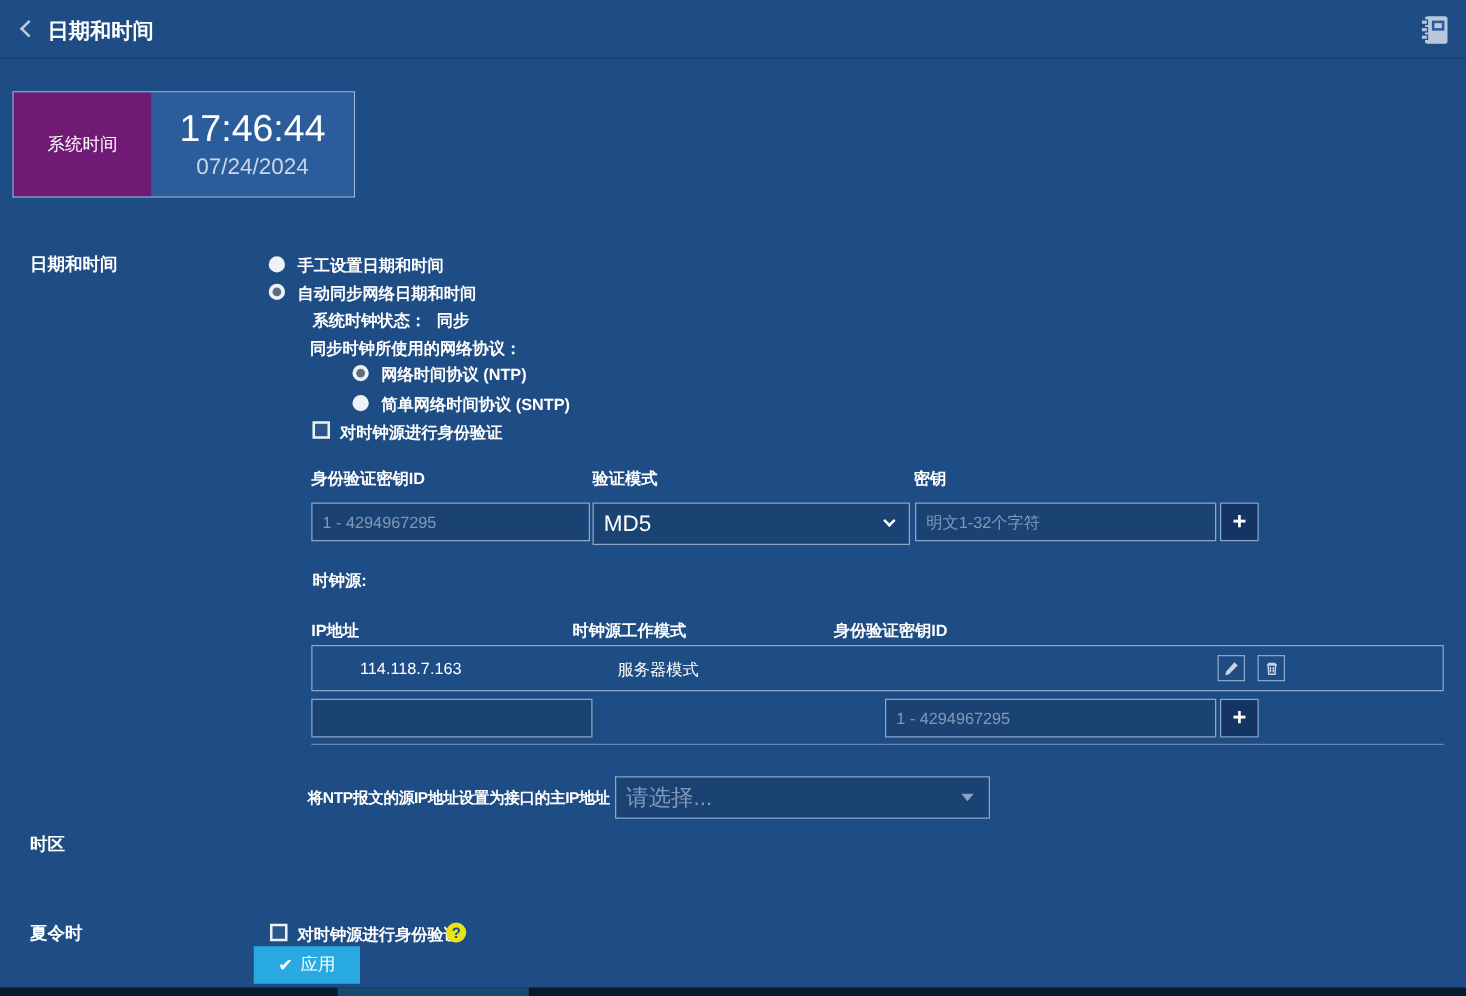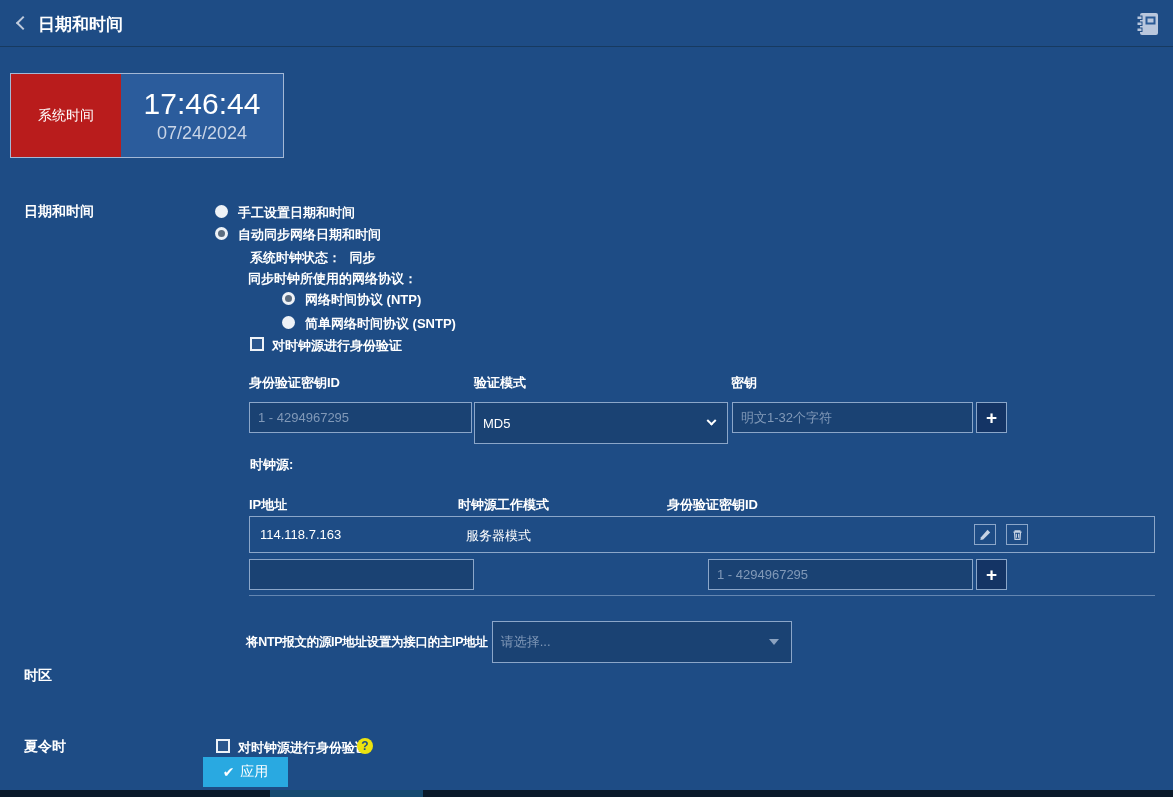--- a/index.html
+++ b/index.html
@@ -9,41 +9,41 @@
     --placeholder:#8199b8;
     --apply:#29a9e1;
     --ink:#ffffff;
   }
   *{margin:0;padding:0;box-sizing:border-box;}
   body{font-family:"Liberation Sans","DejaVu Sans",sans-serif;background:#000;}
   .page{position:relative;width:1173px;height:797px;background:var(--bg);overflow:hidden;}
   .abs{position:absolute;}
   .lbl{color:var(--ink);font-size:13px;font-weight:700;white-space:nowrap;}
   .lbl14{color:var(--ink);font-size:14px;font-weight:700;white-space:nowrap;}
-  .val{color:var(--ink);font-size:13px;font-weight:400;white-space:nowrap;}
+  .val{color:var(--ink);font-size:13px;font-weight:400;white-space:nowrap;margin-left:28px;}
 
   
   .hdr{position:absolute;left:0;top:0;width:1173px;height:47px;border-bottom:1px solid #173a60;}
   .back{position:absolute;left:18px;top:18px;width:10px;height:10px;border-left:2px solid #bfcbdd;border-bottom:2px solid #bfcbdd;transform:rotate(45deg);cursor:pointer;}
   .title{position:absolute;left:38px;top:13px;color:var(--ink);font-size:17px;font-weight:700;}
 
   
   .tcard{position:absolute;left:10px;top:73px;width:274px;height:85px;border:1px solid #a3b8d6;display:flex;}
-  .tcard .left{width:110px;height:100%;background:#b91c1c;display:flex;align-items:center;justify-content:center;color:var(--ink);font-size:14px;}
+  .tcard .left{width:110px;height:100%;background:#701a75;display:flex;align-items:center;justify-content:center;color:var(--ink);font-size:14px;}
   .tcard .right{flex:1;height:100%;background:#2b5c9c;display:flex;flex-direction:column;align-items:center;justify-content:center;}
   .time-big{color:var(--ink);font-size:30px;font-weight:400;line-height:34px;}
   .date-sub{color:#c9d5e7;font-size:18px;line-height:24px;}
 
   
   .radio{position:absolute;width:13px;height:13px;border-radius:50%;background:#eef2f7;cursor:pointer;}
   .radio.sel::after{content:"";position:absolute;left:3px;top:3px;width:7px;height:7px;border-radius:50%;background:#5c6d80;}
   .cbx{position:absolute;width:14px;height:14px;border:2px solid #eef2f7;background:rgba(255,255,255,0.06);cursor:pointer;}
   .inp{position:absolute;height:31px;background:var(--bg-input);border:1px solid var(--border);color:var(--ink);font-size:13px;padding:0 8px;outline:none;font-family:inherit;}
   .inp::placeholder{color:var(--placeholder);opacity:1;}
-  .selbox{position:absolute;height:42px;background:var(--bg-input);border:1px solid var(--border);display:flex;align-items:center;padding:0 12px 0 8px;color:var(--ink);font-size:13px;cursor:pointer;white-space:nowrap;overflow:hidden;}
+  .selbox{position:absolute;height:34px;background:var(--bg-input);border:1px solid var(--border);display:flex;align-items:center;padding:0 12px 0 8px;color:var(--ink);font-size:18px;cursor:pointer;white-space:nowrap;overflow:hidden;}
   .chev{margin-left:auto;width:7px;height:7px;border-right:2px solid #fff;border-bottom:2px solid #fff;transform:rotate(45deg) translate(-2px,-2px);flex:none;}
   .tri{margin-left:auto;width:0;height:0;border-left:5px solid transparent;border-right:5px solid transparent;border-top:6px solid #8ba2c0;flex:none;}
   .plusbtn{position:absolute;width:31px;height:31px;background:#143465;border:1px solid var(--border);color:#fff;font-size:19px;font-weight:700;display:flex;align-items:center;justify-content:center;cursor:pointer;line-height:1;}
   .rowbox{position:absolute;border:1px solid var(--border);}
   .iconbtn{position:absolute;width:22px;height:21px;border:1px solid var(--border);display:flex;align-items:center;justify-content:center;background:transparent;cursor:pointer;}
   .divline{position:absolute;height:1px;background:rgba(139,166,201,0.65);}
 
   .helpdot{position:absolute;width:16px;height:16px;border-radius:50%;background:#ece30f;color:#1d4d87;font-size:12px;font-weight:700;display:flex;align-items:center;justify-content:center;cursor:pointer;}
   .applybtn{position:absolute;left:203px;top:757px;width:85px;height:30px;background:var(--apply);border:none;color:#fff;font-size:14px;display:flex;align-items:center;justify-content:center;gap:6px;cursor:pointer;font-family:inherit;}
 

